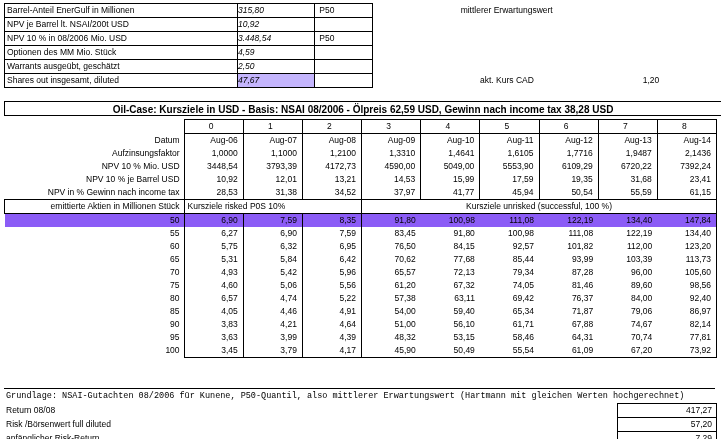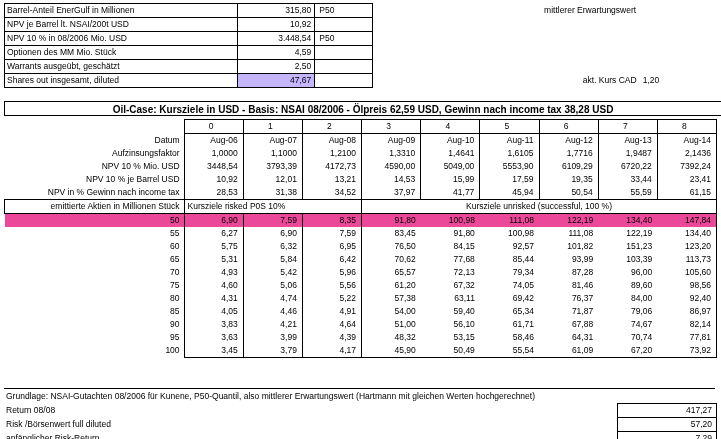--- a/index.html
+++ b/index.html
@@ -13,23 +13,23 @@
   #sheet{position:relative;width:721px;height:439px;overflow:hidden;}
 
   table{border-collapse:collapse;}
   td,th{padding:0;margin:0;font-weight:normal;}
 
   
   .top{position:absolute;left:4px;top:3px;width:713px;}
   .top td{height:13px;line-height:13px;border:1px solid #000;}
   .top td.nb{border:none;}
   .t-lbl{width:178px;padding-left:2px;text-align:left;}
-  .t-val{width:56px;padding-right:3px;text-align:right;}
+  .t-val{width:56px;padding-right:3px;font-style:italic;}
   .t-code{width:40px;padding-left:4px;text-align:left;}
-  .t-desc{width:200px;padding-left:4px;text-align:right;}
+  .t-desc{width:200px;padding-left:4px;text-align:center;}
   .t-num2{width:56px;padding-left:6px;text-align:left;}
   .shaded{background:#c4b5fd;}
 
   
   .case-title{
     position:absolute;left:4px;top:101px;width:718px;height:15px;
     line-height:15px;text-align:center;font-weight:bold;font-size:10px;
     border:1px solid #000;box-sizing:border-box;
   }
 
@@ -38,21 +38,21 @@
   .grid td{height:13px;line-height:13px;font-size:8.5px;}
   .grid td.lab{width:193px;text-align:right;padding-right:4px;}
   .grid td.num{width:57px;text-align:right;padding-right:5px;}
   .grid td.ctr{text-align:center;}
   .grid tr.hdr td{text-align:center;font-weight:normal;}
   .brd-top{border-top:1px solid #000;}
   .brd-bot{border-bottom:1px solid #000;}
   .brd-l{border-left:1px solid #000;}
   .brd-r{border-right:1px solid #000;}
   .bold{font-weight:bold;}
-  .rowshade{background:#ec4899;}
+  .rowshade{background:#8b5cf6;}
 
   
   .secthdr td{border:1px solid #000;}
 
   
   .bottom{position:absolute;left:4px;top:390px;width:713px;}
   .bottom td{height:13px;line-height:13px;}
   .bottom td.blab{width:400px;text-align:left;padding-left:2px;}
   .bottom td.bval{width:60px;text-align:right;padding-right:4px;}
   .bottom td.bx{border:1px solid #000;}
@@ -169,21 +169,21 @@
 
       <tr>
         <td class="lab">NPV 10 % je Barrel USD</td>
         <td class="num brd-l">10,92</td>
         <td class="num brd-l">12,01</td>
         <td class="num brd-l">13,21</td>
         <td class="num brd-l">14,53</td>
         <td class="num brd-l">15,99</td>
         <td class="num brd-l">17,59</td>
         <td class="num brd-l">19,35</td>
-        <td class="num brd-l">33,44</td>
+        <td class="num brd-l">31,68</td>
         <td class="num brd-l brd-r">23,41</td>
       </tr>
 
       <tr>
         <td class="lab">NPV in % Gewinn nach income tax</td>
         <td class="num brd-l brd-bot">28,53</td>
         <td class="num brd-l brd-bot">31,38</td>
         <td class="num brd-l brd-bot">34,52</td>
         <td class="num brd-l brd-bot">37,97</td>
         <td class="num brd-l brd-bot">41,77</td>
@@ -225,21 +225,21 @@
       </tr>
       <tr>
         <td class="lab">60</td>
         <td class="num brd-l">5,75</td>
         <td class="num brd-l">6,32</td>
         <td class="num brd-l brd-r">6,95</td>
         <td class="num">76,50</td>
         <td class="num">84,15</td>
         <td class="num">92,57</td>
         <td class="num">101,82</td>
-        <td class="num">151,23</td>
+        <td class="num">112,00</td>
         <td class="num brd-r">123,20</td>
       </tr>
       <tr>
         <td class="lab">65</td>
         <td class="num brd-l">5,31</td>
         <td class="num brd-l">5,84</td>
         <td class="num brd-l brd-r">6,42</td>
         <td class="num">70,62</td>
         <td class="num">77,68</td>
         <td class="num">85,44</td>
@@ -266,21 +266,21 @@
         <td class="num brd-l brd-r">5,56</td>
         <td class="num">61,20</td>
         <td class="num">67,32</td>
         <td class="num">74,05</td>
         <td class="num">81,46</td>
         <td class="num">89,60</td>
         <td class="num brd-r">98,56</td>
       </tr>
       <tr>
         <td class="lab">80</td>
-        <td class="num brd-l">4,31</td>
+        <td class="num brd-l">6,57</td>
         <td class="num brd-l">4,74</td>
         <td class="num brd-l brd-r">5,22</td>
         <td class="num">57,38</td>
         <td class="num">63,11</td>
         <td class="num">69,42</td>
         <td class="num">76,37</td>
         <td class="num">84,00</td>
         <td class="num brd-r">92,40</td>
       </tr>
       <tr>
@@ -332,21 +332,21 @@
         <td class="num brd-r brd-bot">73,92</td>
       </tr>
     </tbody>
   </table>
 
   <div class="hline"></div>
 
   <table class="bottom">
     <tbody>
       <tr>
-        <td colspan="2" style="text-align:left;padding-left:2px;white-space:nowrap;">Grundlage: NSAI-Gutachten 08/2006 für Kunene, P50-Quantil, also mittlerer Erwartungswert (Hartmann mit gleichen Werten hochgerechnet)</td>
+        <td colspan="2" style="text-align:left;padding-left:2px;white-space:nowrap;font-family:Liberation Mono, monospace;">Grundlage: NSAI-Gutachten 08/2006 für Kunene, P50-Quantil, also mittlerer Erwartungswert (Hartmann mit gleichen Werten hochgerechnet)</td>
       </tr>
       <tr>
         <td class="blab">Return 08/08</td>
         <td class="bval bx">417,27</td>
       </tr>
       <tr>
         <td class="blab">Risk /Börsenwert full diluted</td>
         <td class="bval bx">57,20</td>
       </tr>
       <tr>

